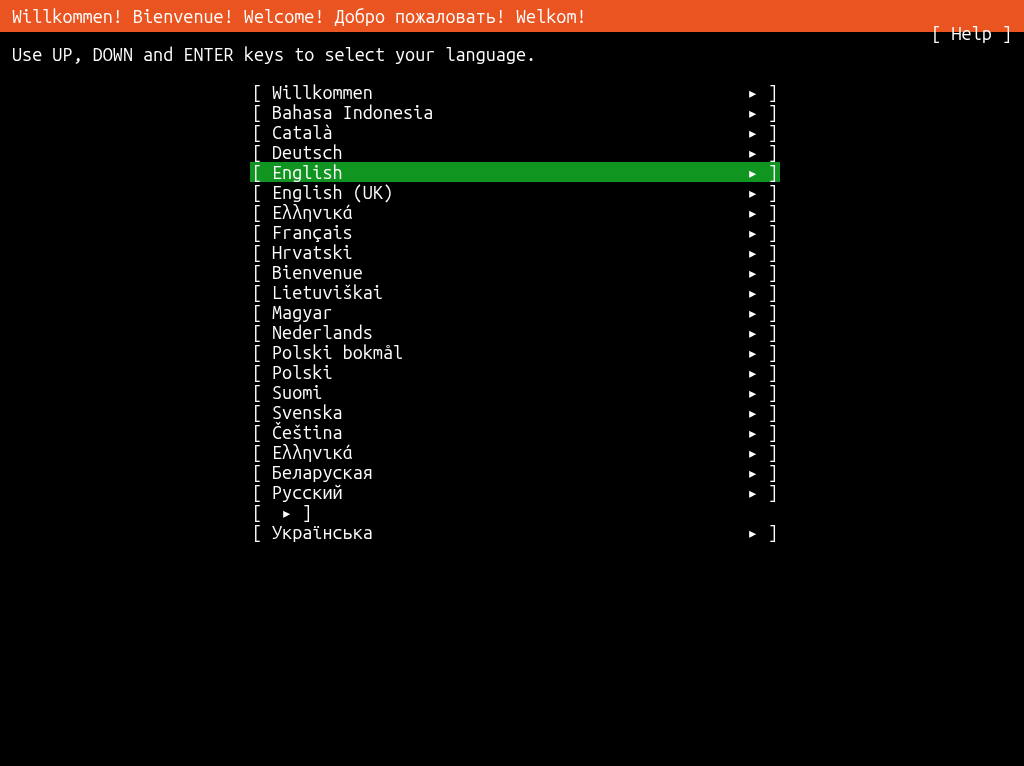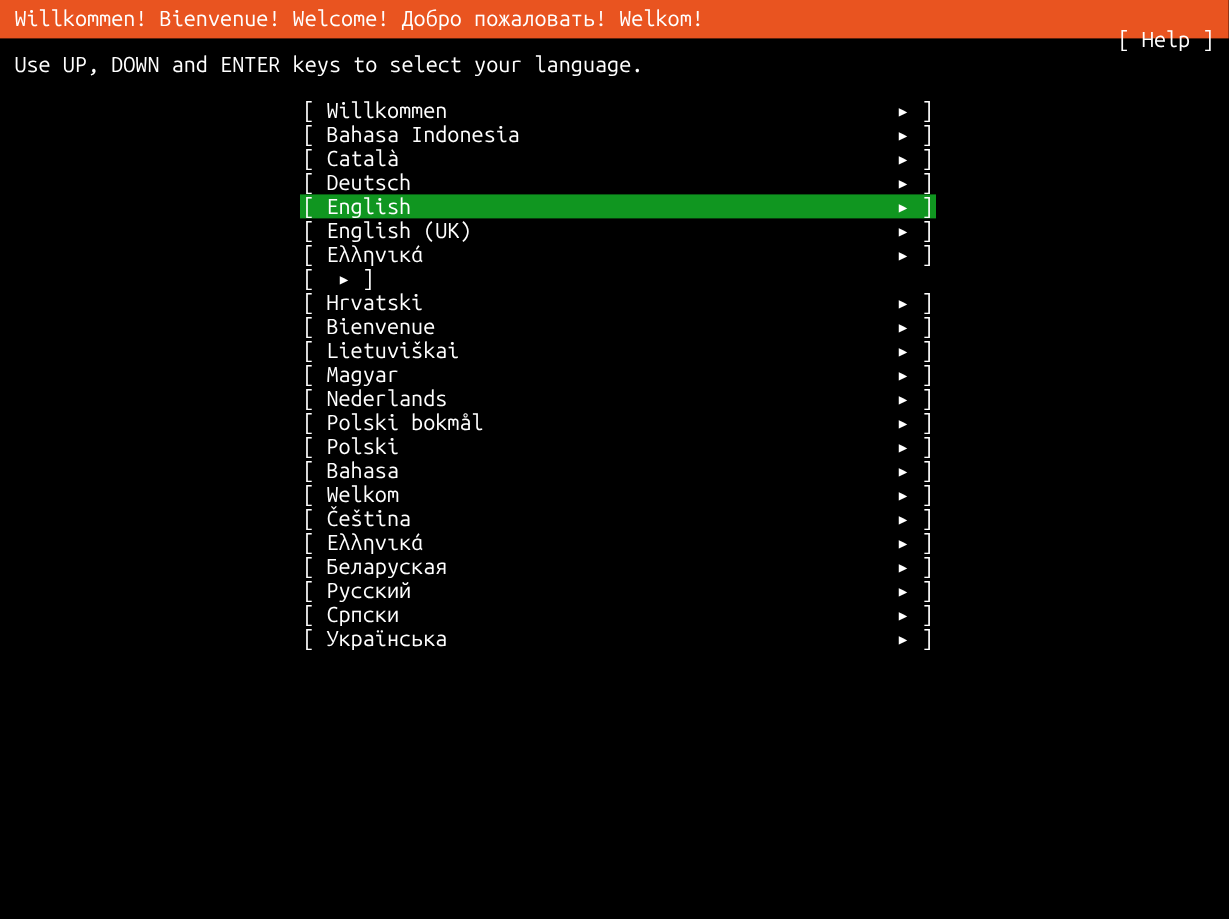--- a/index.html
+++ b/index.html
@@ -121,20 +121,21 @@
       <span class="rbracket">]</span>
     </div>
     <div class="lang-item">
       <span class="lbracket">[</span>
       <span class="lang-name">Ελληνικά</span>
       <span class="arrow">▸</span>
       <span class="rbracket">]</span>
     </div>
     <div class="lang-item">
       <span class="lbracket">[</span>
+      <span class="lang-name">Français</span>
       <span class="arrow">▸</span>
       <span class="rbracket">]</span>
     </div>
     <div class="lang-item">
       <span class="lbracket">[</span>
       <span class="lang-name">Hrvatski</span>
       <span class="arrow">▸</span>
       <span class="rbracket">]</span>
     </div>
     <div class="lang-item">
@@ -168,27 +169,27 @@
       <span class="rbracket">]</span>
     </div>
     <div class="lang-item">
       <span class="lbracket">[</span>
       <span class="lang-name">Polski</span>
       <span class="arrow">▸</span>
       <span class="rbracket">]</span>
     </div>
     <div class="lang-item">
       <span class="lbracket">[</span>
-      <span class="lang-name">Bahasa</span>
-      <span class="arrow">▸</span>
-      <span class="rbracket">]</span>
-    </div>
-    <div class="lang-item">
-      <span class="lbracket">[</span>
-      <span class="lang-name">Welkom</span>
+      <span class="lang-name">Suomi</span>
+      <span class="arrow">▸</span>
+      <span class="rbracket">]</span>
+    </div>
+    <div class="lang-item">
+      <span class="lbracket">[</span>
+      <span class="lang-name">Svenska</span>
       <span class="arrow">▸</span>
       <span class="rbracket">]</span>
     </div>
     <div class="lang-item">
       <span class="lbracket">[</span>
       <span class="lang-name">Čeština</span>
       <span class="arrow">▸</span>
       <span class="rbracket">]</span>
     </div>
     <div class="lang-item">
@@ -204,21 +205,20 @@
       <span class="rbracket">]</span>
     </div>
     <div class="lang-item">
       <span class="lbracket">[</span>
       <span class="lang-name">Русский</span>
       <span class="arrow">▸</span>
       <span class="rbracket">]</span>
     </div>
     <div class="lang-item">
       <span class="lbracket">[</span>
-      <span class="lang-name">Српски</span>
       <span class="arrow">▸</span>
       <span class="rbracket">]</span>
     </div>
     <div class="lang-item">
       <span class="lbracket">[</span>
       <span class="lang-name">Українська</span>
       <span class="arrow">▸</span>
       <span class="rbracket">]</span>
     </div>
   </div>

